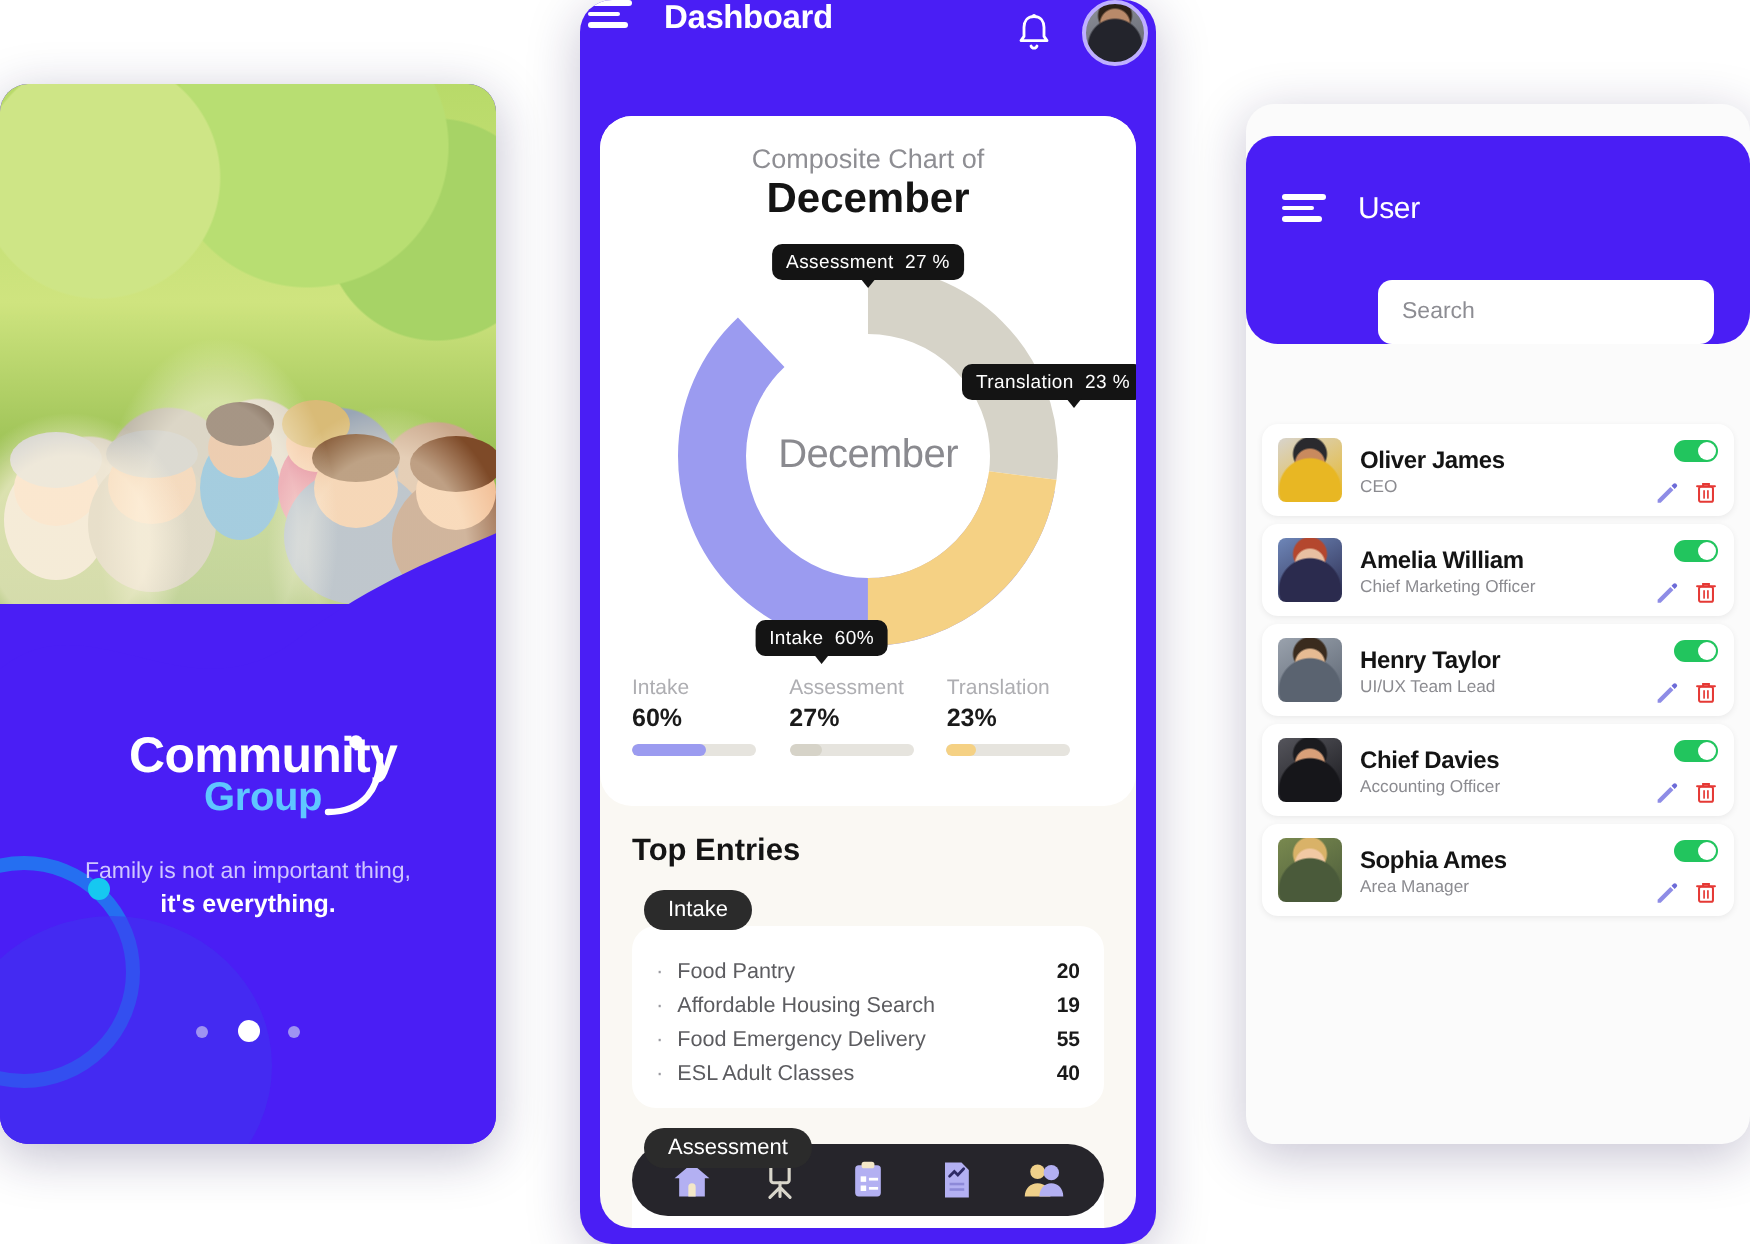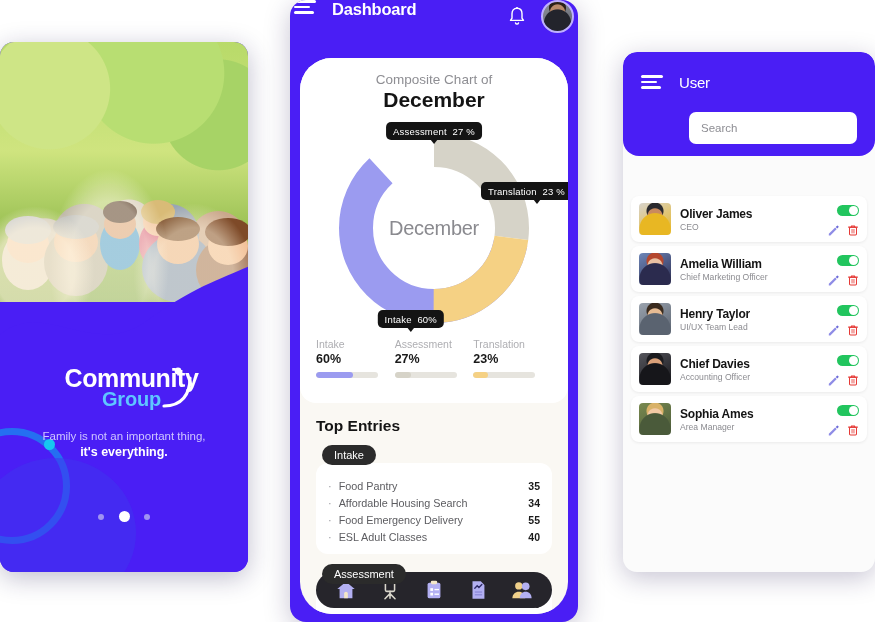--- a/index.html
+++ b/index.html
@@ -86,21 +86,21 @@
     width:33px;height:33px;border-radius:50%;
     border:2px solid #bfb0ff;
     background:
       radial-gradient(circle at 50% 72%, #23242c 0 13px, transparent 14px),
       radial-gradient(circle at 50% 34%, #b98a6a 0 7px, transparent 8px),
       radial-gradient(circle at 50% 20%, #2c2118 0 8px, transparent 9px),
       linear-gradient(160deg,#8d9099,#60636d);
   }
   .card-white{
     position:absolute; left:10px; right:10px; top:58px; bottom:8px;
-    background:#faf8f3; border-radius:32px; overflow:hidden;
+    background:#faf8f3; border-radius:16px; overflow:hidden;
   }
   .chart-card{
     background:#ffffff; border-radius:16px; padding-top:14px;
     height:345px; position:relative;
   }
   .cc-sub{ text-align:center; color:#8e8e93; font-size:13.5px;}
   .cc-title{ text-align:center; color:#141414; font-size:21px; font-weight:bold; margin-top:1px;}
   .donut-wrap{ position:relative; width:232px; height:216px; margin:8px auto 0; }
   .donut-center{
     position:absolute; left:50%; top:50%; transform:translate(-50%,-50%);
@@ -144,21 +144,21 @@
   }
   .nav-ic{ width:22px; height:22px; cursor:pointer; }
 
   
   #panel-right{
     position:absolute; left:623px; top:52px; width:252px; height:520px;
     background:#fbfbfb; border-radius:14px; overflow:hidden;
     box-shadow:0 6px 26px rgba(30,20,80,.25);
   }
   .user-top{ background:#4a1ef5; height:104px; border-radius:14px 14px 16px 16px; padding:0 18px;}
-  .user-top-row{ display:flex; align-items:center; height:60px;}
+  .user-top-row{ display:flex; align-items:center; height:72px;margin-top:16px;}
   .user-title{ color:#fff; font-size:15px; margin-left:16px; letter-spacing:-.2px;}
   .search-box{
     background:#fff; border-radius:7px; height:32px; display:flex; align-items:center;
     padding:0 10px 0 12px;
     margin-left:48px;
   }
   .search-box input{
     border:0; outline:0; flex:1; font-size:11.5px; color:#4a4a4f;
     font-family:"Liberation Sans", sans-serif; background:transparent;
   }
@@ -318,26 +318,26 @@
       </div>
 
       <div class="entries">
         <div class="entries-h">Top Entries</div>
 
         <div class="chip">Intake</div>
         <div class="entry-box">
           <div class="erow">
             <span class="bul">·</span>
             <span>Food Pantry</span>
-            <span class="enum">35</span>
+            <span class="enum">20</span>
           </div>
           <div class="erow">
             <span class="bul">·</span>
             <span>Affordable Housing Search</span>
-            <span class="enum">34</span>
+            <span class="enum">19</span>
           </div>
           <div class="erow">
             <span class="bul">·</span>
             <span>Food Emergency Delivery</span>
             <span class="enum">55</span>
           </div>
           <div class="erow">
             <span class="bul">·</span>
             <span>ESL Adult Classes</span>
             <span class="enum">40</span>

